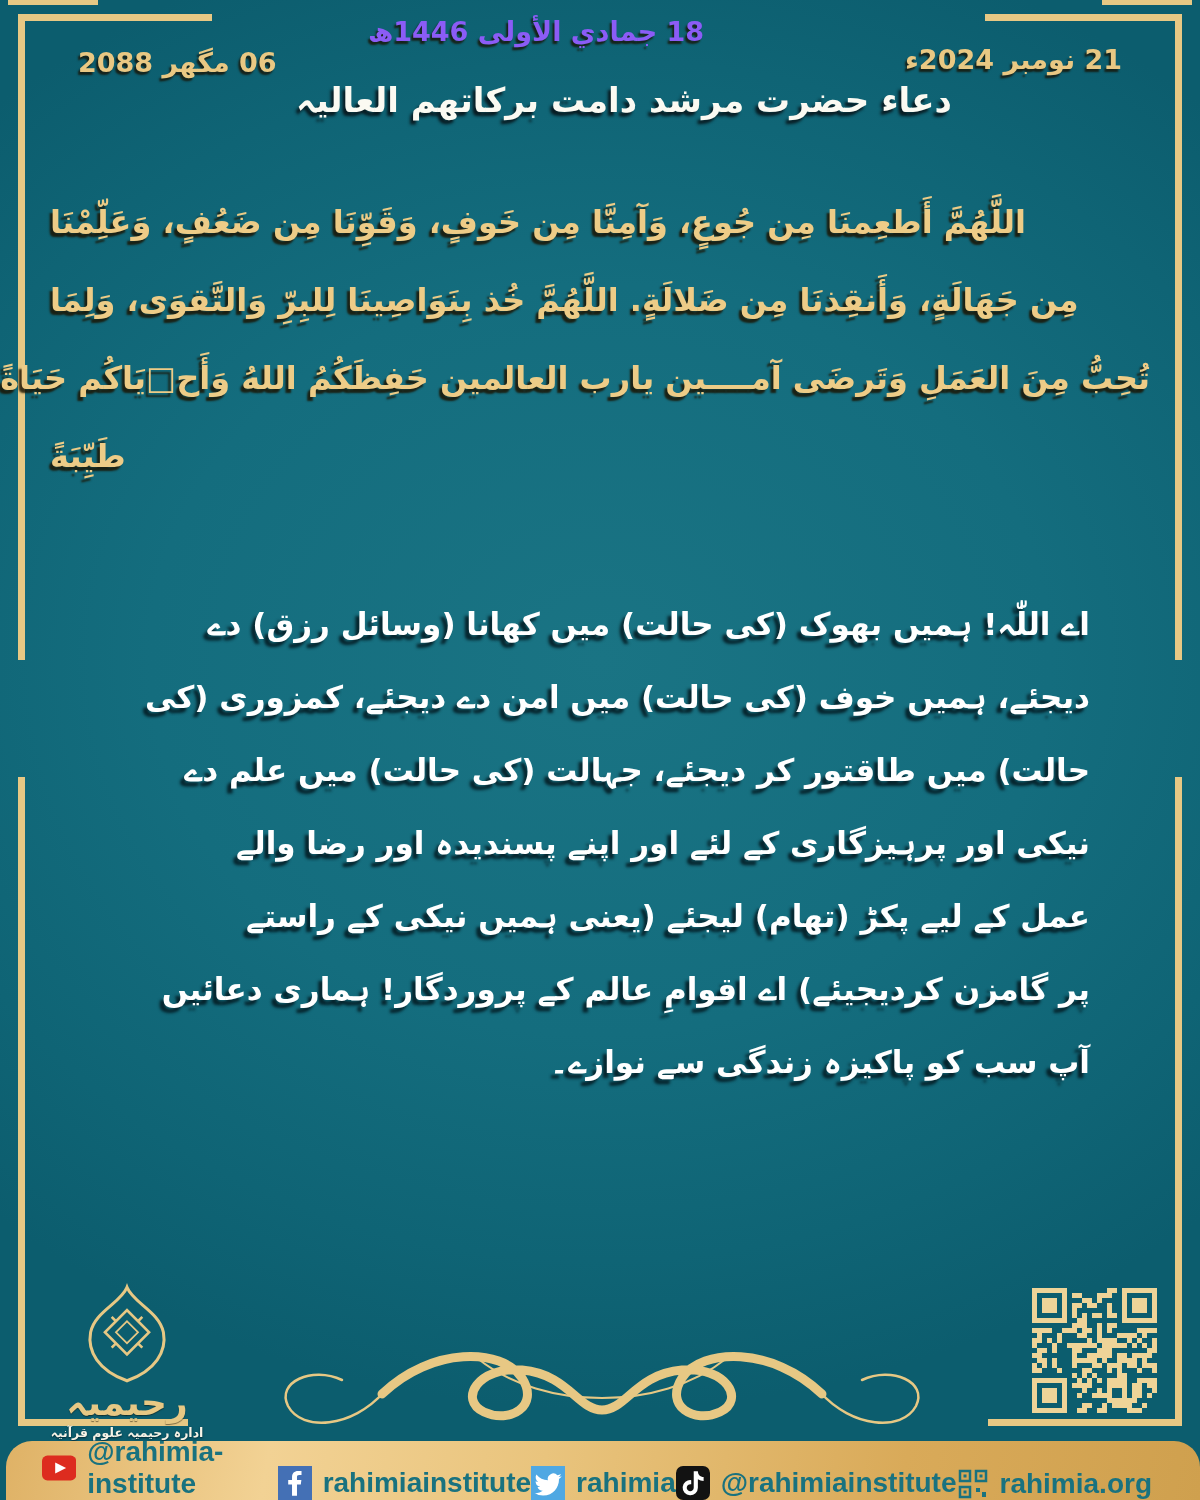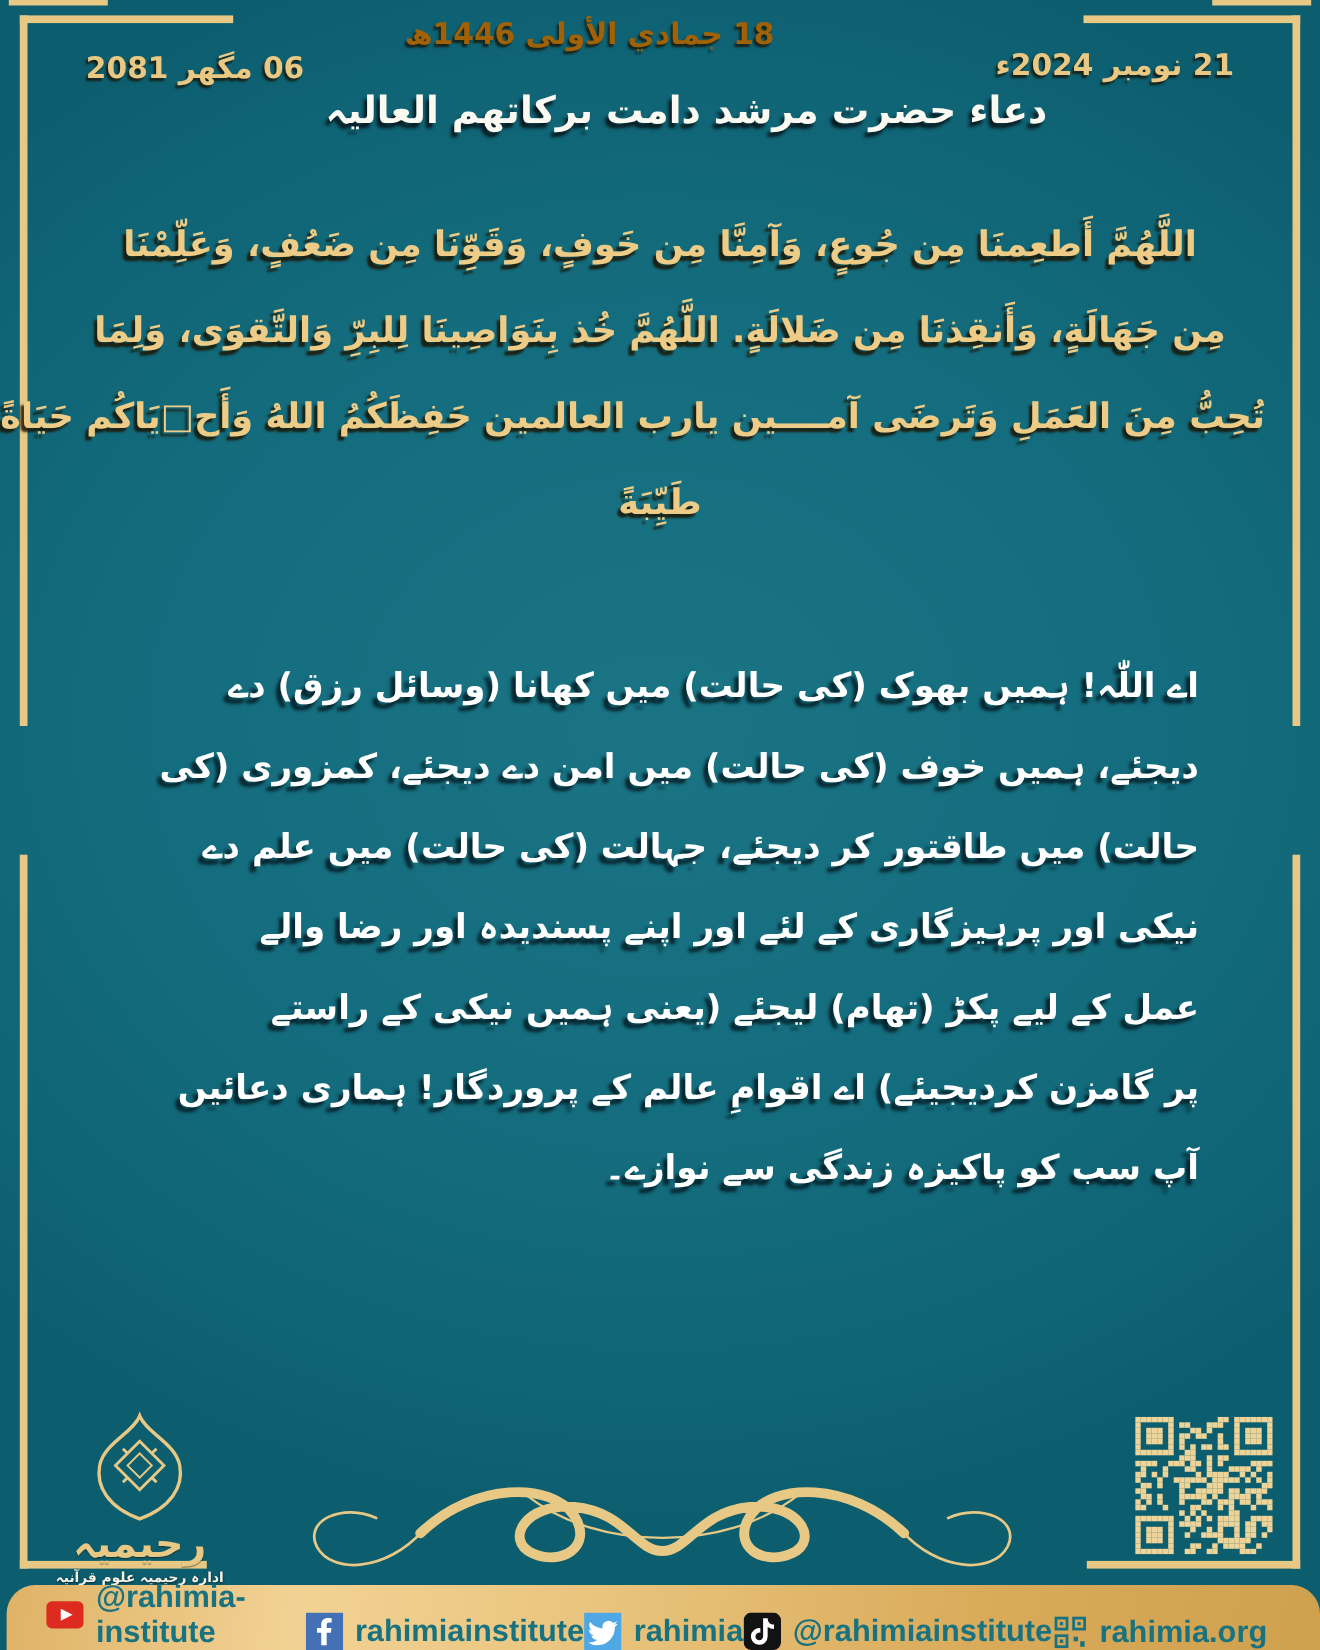--- a/index.html
+++ b/index.html
@@ -4,31 +4,31 @@
 <style>
   html,body{margin:0;padding:0;}
   body{
     width:1200px;height:1500px;position:relative;overflow:hidden;
     background:radial-gradient(ellipse 900px 750px at 50% 44%, #1a7484 0%, #146d7e 50%, #0f6475 80%, #0c5d6e 100%);
     font-family:"DejaVu Sans", sans-serif;
   }
   .frame{position:absolute;background:#e7c884;}
   
   .hijri-date{position:absolute;top:16px;left:0;width:1072px;text-align:center;
-    font-size:27px;font-weight:bold;color:#a16207;direction:rtl;
+    font-size:27px;font-weight:bold;color:#8b5cf6;direction:rtl;
     text-shadow:-2px 3px 2px rgba(25,18,2,.8);}
   .side-date{position:absolute;font-size:27px;font-weight:bold;color:#e9c883;direction:rtl;
     text-shadow:-2px 3px 2px rgba(25,18,2,.8);}
   .greg-date{top:44px;right:78px;}
   .bik-date{top:47px;left:78px;}
   .poster-title{position:absolute;top:80px;left:0;width:1200px;text-align:center;
     font-size:34px;font-weight:bold;color:#fbfaf2;direction:rtl;
     text-shadow:-3px 4px 3px rgba(8,20,26,.9);padding-left:24px;}
   
-  .arabic-block{position:absolute;top:183px;left:50px;width:1100px;direction:rtl;text-align:center;}
+  .arabic-block{position:absolute;top:183px;left:50px;width:1100px;direction:rtl;text-align:left;}
   .arabic-line{font-size:32px;font-weight:bold;color:#edcc87;line-height:78px;white-space:nowrap;
     text-shadow:-3px 4px 2px rgba(28,20,2,.85);}
   
   .urdu-block{position:absolute;top:588px;left:110px;width:980px;direction:rtl;}
   .urdu-line{font-size:31px;font-weight:bold;color:#ffffff;line-height:73px;white-space:nowrap;
     text-shadow:-4px 5px 3px rgba(4,24,31,.85);}
   
   .logo{position:absolute;left:42px;top:1282px;width:170px;text-align:center;}
   .logo-name{font-size:36px;font-weight:bold;color:#e7c884;direction:rtl;margin-top:-4px;
     text-shadow:0 1px 1px rgba(20,14,0,.5);}
@@ -56,21 +56,21 @@
 <div class="frame" style="left:985px;top:14px;width:197px;height:7px;"></div>
 <div class="frame" style="left:18px;top:14px;width:7px;height:646px;"></div>
 <div class="frame" style="left:18px;top:777px;width:7px;height:649px;"></div>
 <div class="frame" style="left:1175px;top:14px;width:7px;height:646px;"></div>
 <div class="frame" style="left:1175px;top:777px;width:7px;height:649px;"></div>
 <div class="frame" style="left:18px;top:1419px;width:170px;height:7px;"></div>
 <div class="frame" style="left:988px;top:1419px;width:194px;height:7px;"></div>
 
 <div class="hijri-date">18 جمادي الأولى 1446ھ</div>
 <div class="side-date greg-date">21 نومبر 2024ء</div>
-<div class="side-date bik-date">06 مگھر 2081</div>
+<div class="side-date bik-date">06 مگھر 2088</div>
 <div class="poster-title">دعاء حضرت مرشد دامت برکاتھم العالیہ</div>
 
 <div class="arabic-block">
   <div class="arabic-line">اللَّهُمَّ أَطعِمنَا مِن جُوعٍ، وَآمِنَّا مِن خَوفٍ، وَقَوِّنَا مِن ضَعُفٍ، وَعَلِّمْنَا</div>
   <div class="arabic-line">مِن جَهَالَةٍ، وَأَنقِذنَا مِن ضَلالَةٍ. اللَّهُمَّ خُذ بِنَوَاصِينَا لِلبِرِّ وَالتَّقوَى، وَلِمَا</div>
   <div class="arabic-line">تُحِبُّ مِنَ العَمَلِ وَتَرضَى آمــــين يارب العالمين حَفِظَكُمُ اللهُ وَأَح□يَاكُم حَيَاةً</div>
   <div class="arabic-line">طَيِّبَةً</div>
 </div>
 
 <div class="urdu-block">

